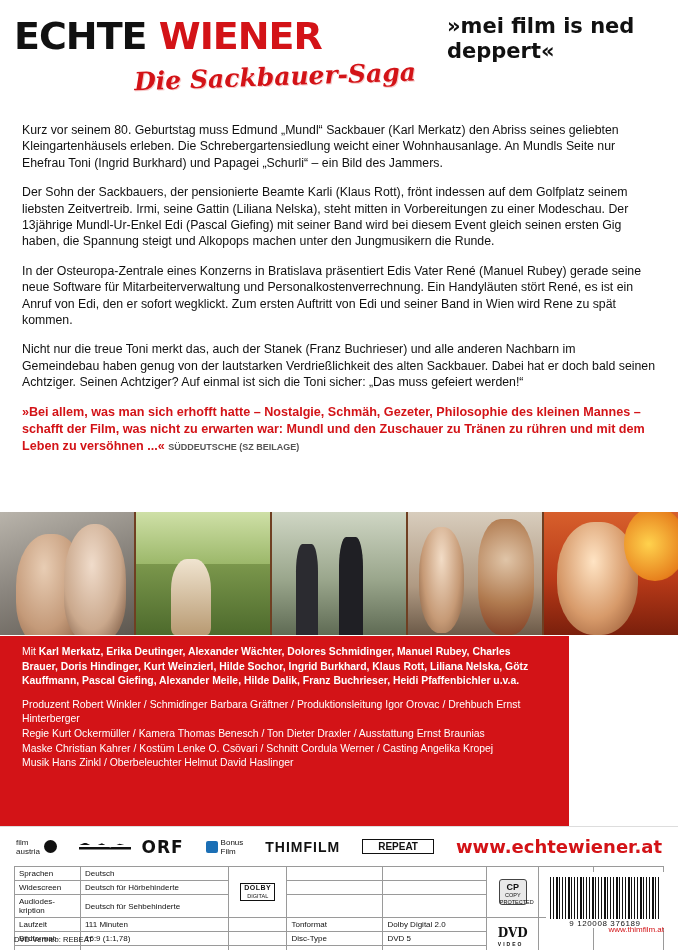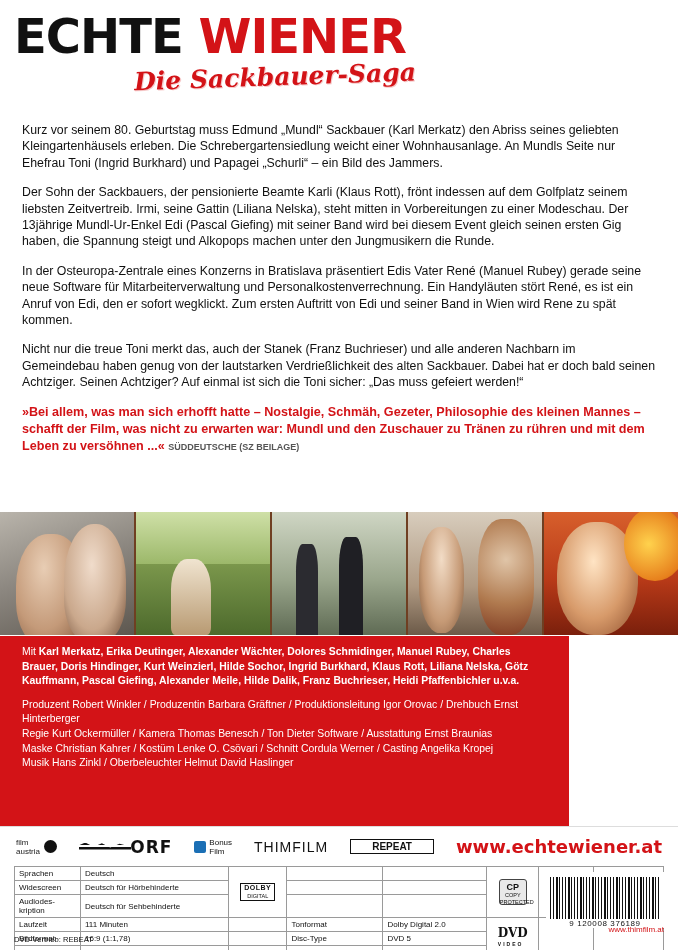--- a/index.html
+++ b/index.html
@@ -16,21 +16,21 @@
 
   
   .title-area {
     position: relative;
     padding: 10px 14px 4px 14px;
     height: 118px;
   }
   .maintitle {
     font-family: "DejaVu Sans", sans-serif;
     font-weight: bold;
-    font-size: 48px;
+    font-size: 38px;
     letter-spacing: -1px;
     line-height: 52px;
     margin: 0;
     white-space: nowrap;
   }
   .t-echte { color: #111; }
   .t-wiener { color: #d31317; }
   .subtitle {
     color: #d31317;
     font-family: "DejaVu Serif", serif;
@@ -174,22 +174,22 @@
   .dot-black { width:13px; height:13px; background:#111; border-radius:50%; display:inline-block; }
   .logo-wave { width:52px; height:16px; position:relative; }
   .logo-wave:before{
     content:""; position:absolute; left:0; top:4px; width:52px; height:7px;
     background: linear-gradient(180deg,#111 0 2px,transparent 2px 4px,#111 4px 6px);
     clip-path: polygon(0 40%,12% 0,28% 60%,44% 10%,60% 70%,78% 18%,100% 60%,100% 100%,0 100%);
   }
   .logo-orf { font-weight: bold; font-size: 17px; letter-spacing: 1px; color:#111; font-family:"DejaVu Sans",sans-serif; }
   .logo-bonus { font-size: 8px; line-height: 9px; color:#111; display:flex; align-items:center; gap:3px;}
   .bonus-sq { width:12px;height:12px;background:#1b6fb5;border-radius:2px;}
-  .logo-thim { font-weight: normal; font-size: 14px; letter-spacing: 1px; color:#111; }
-  .logo-repeat { border:1px solid #111; padding:1px 21px; font-size:10px; font-weight:bold; color:#111;}
+  .logo-thim { font-weight: bold; font-size: 14px; letter-spacing: 1px; color:#111; }
+  .logo-repeat { border:1px solid #111; padding:1px 15px; font-size:10px; font-weight:bold; color:#111;}
   .weburl {
     margin-left: auto;
     color: #d31317;
     font-weight: bold;
     font-size: 18px;
     font-family: "DejaVu Sans", sans-serif;
   }
 
   
   .specs {
@@ -270,20 +270,21 @@
 <body>
 
 <div class="page">
 
   <div class="title-area">
     <div class="maintitle">
       <span class="t-echte">ECHTE</span>
       <span class="t-wiener">WIENER</span>
     </div>
     <div class="subtitle">Die Sackbauer-Saga</div>
+    <div class="quote-top">»mei film is ned deppert«</div>
   </div>
 
   <div class="synopsis">
     <p>Kurz vor seinem 80. Geburtstag muss Edmund „Mundl“ Sackbauer (Karl Merkatz) den Abriss seines geliebten Kleingartenhäusels erleben. Die Schrebergartensiedlung weicht einer Wohnhausanlage. An Mundls Seite nur Ehefrau Toni (Ingrid Burkhard) und Papagei „Schurli“ – ein Bild des Jammers.</p>
     <p>Der Sohn der Sackbauers, der pensionierte Beamte Karli (Klaus Rott), frönt indessen auf dem Golfplatz seinem liebsten Zeitvertreib. Irmi, seine Gattin (Liliana Nelska), steht mitten in Vorbereitungen zu einer Modeschau. Der 13jährige Mundl-Ur-Enkel Edi (Pascal Giefing) mit seiner Band wird bei diesem Event gleich seinen ersten Gig haben, die Spannung steigt und Alkopops machen unter den Jungmusikern die Runde.</p>
     <p>In der Osteuropa-Zentrale eines Konzerns in Bratislava präsentiert Edis Vater René (Manuel Rubey) gerade seine neue Software für Mitarbeiterverwaltung und Personalkostenverrechnung. Ein Handyläuten stört René, es ist ein Anruf von Edi, den er sofort wegklickt. Zum ersten Auftritt von Edi und seiner Band in Wien wird Rene zu spät kommen.</p>
     <p>Nicht nur die treue Toni merkt das, auch der Stanek (Franz Buchrieser) und alle anderen Nachbarn im Gemeindebau haben genug von der lautstarken Verdrießlichkeit des alten Sackbauer. Dabei hat er doch bald seinen Achtziger. Seinen Achtziger? Auf einmal ist sich die Toni sicher: „Das muss gefeiert werden!“</p>
   </div>
 
   <div class="pressquote">
@@ -297,22 +298,22 @@
     <div class="shot s3"></div>
     <div class="shot s4"></div>
     <div class="shot s5"></div>
   </div>
 
   <div class="credits">
     <div class="cast">
       <span>Mit </span><b>Karl Merkatz, Erika Deutinger, Alexander Wächter, Dolores Schmidinger,  Manuel Rubey, Charles Brauer, Doris Hindinger, Kurt Weinzierl, Hilde Sochor, Ingrid Burkhard, Klaus Rott, Liliana Nelska, Götz Kauffmann, Pascal Giefing, Alexander Meile, Hilde Dalik, Franz Buchrieser, Heidi Pfaffenbichler u.v.a.</b>
     </div>
     <div class="crew">
-      <div>Produzent Robert Winkler / Produzentin Barbara Gräftner / Produktionsleitung Igor Orovac / Drehbuch Ernst Hinterberger</div>
-      <div>Regie Kurt Ockermüller / Kamera Thomas Benesch / Ton Dieter Software / Ausstattung Ernst Braunias</div>
+      <div>Produzent Robert Winkler / Schmidinger Barbara Gräftner / Produktionsleitung Igor Orovac / Drehbuch Ernst Hinterberger</div>
+      <div>Regie Kurt Ockermüller / Kamera Thomas Benesch / Ton Dieter Draxler / Ausstattung Ernst Braunias</div>
       <div>Maske Christian Kahrer / Kostüm Lenke O. Csövari / Schnitt Cordula Werner / Casting Angelika Kropej</div>
       <div>Musik Hans Zinkl / Oberbeleuchter Helmut David Haslinger</div>
     </div>
   </div>
 
   <div class="logobar">
     <span class="logo">
       <span class="logo-film">
         <span>film</span><br>
         <span>austria</span>

